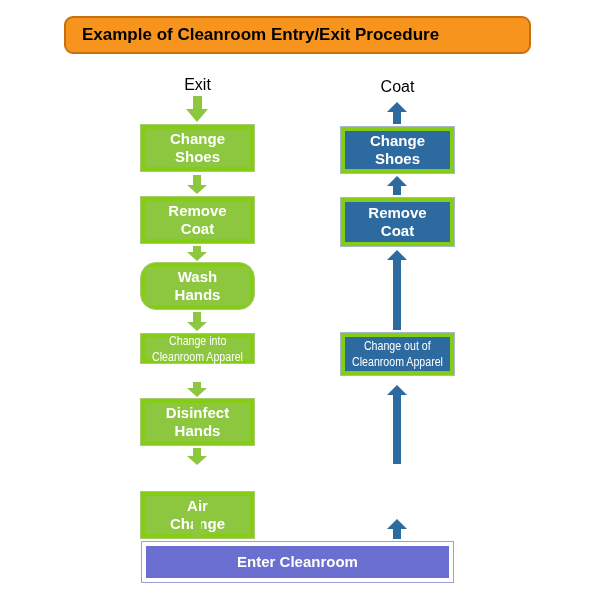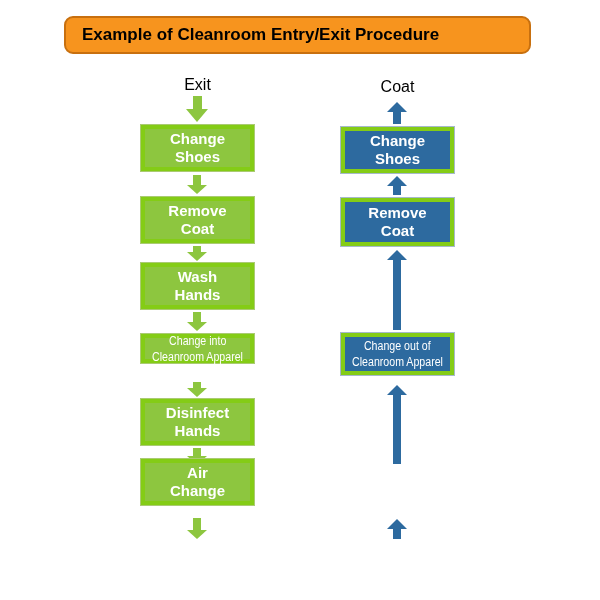--- a/index.html
+++ b/index.html
@@ -118,21 +118,21 @@
       <span class="ln">Remove</span>
       <span class="ln">Coat</span>
     </div>
   </div>
 
   <div class="arrow g" style="left:187px; top:246px; height:15px;">
     <div class="stem"></div>
     <div class="head-down"></div>
   </div>
 
-  <div class="box green" style="top:262px;">
+  <div class="box green" style="top:262px;border-radius:16px;">
     <div class="fill">
       <span class="ln">Wash</span>
       <span class="ln">Hands</span>
     </div>
   </div>
 
   <div class="arrow g" style="left:187px; top:312px; height:19px;">
     <div class="stem"></div>
     <div class="head-down"></div>
   </div>
@@ -154,21 +154,21 @@
       <span class="ln">Disinfect</span>
       <span class="ln">Hands</span>
     </div>
   </div>
 
   <div class="arrow g" style="left:187px; top:448px; height:17px;">
     <div class="stem"></div>
     <div class="head-down"></div>
   </div>
 
-  <div class="box green" style="top:458px;">
+  <div class="box green" style="top:491px;">
     <div class="fill">
       <span class="ln">Air</span>
       <span class="ln">Change</span>
     </div>
   </div>
 
   <div class="arrow g" style="left:187px; top:518px; height:21px;">
     <div class="stem"></div>
     <div class="head-down"></div>
   </div>
@@ -213,14 +213,19 @@
     <div class="head-up"></div>
     <div class="stem"></div>
   </div>
 
 
   <div class="arrow b" style="left:387px; top:519px; height:20px;">
     <div class="head-up"></div>
     <div class="stem"></div>
   </div>
 
+  <div class="bottom-box">
+    <div class="fill">
+      <span class="ln">Enter Cleanroom</span>
+    </div>
+  </div>
 
 </div>
 
 </body></html>

